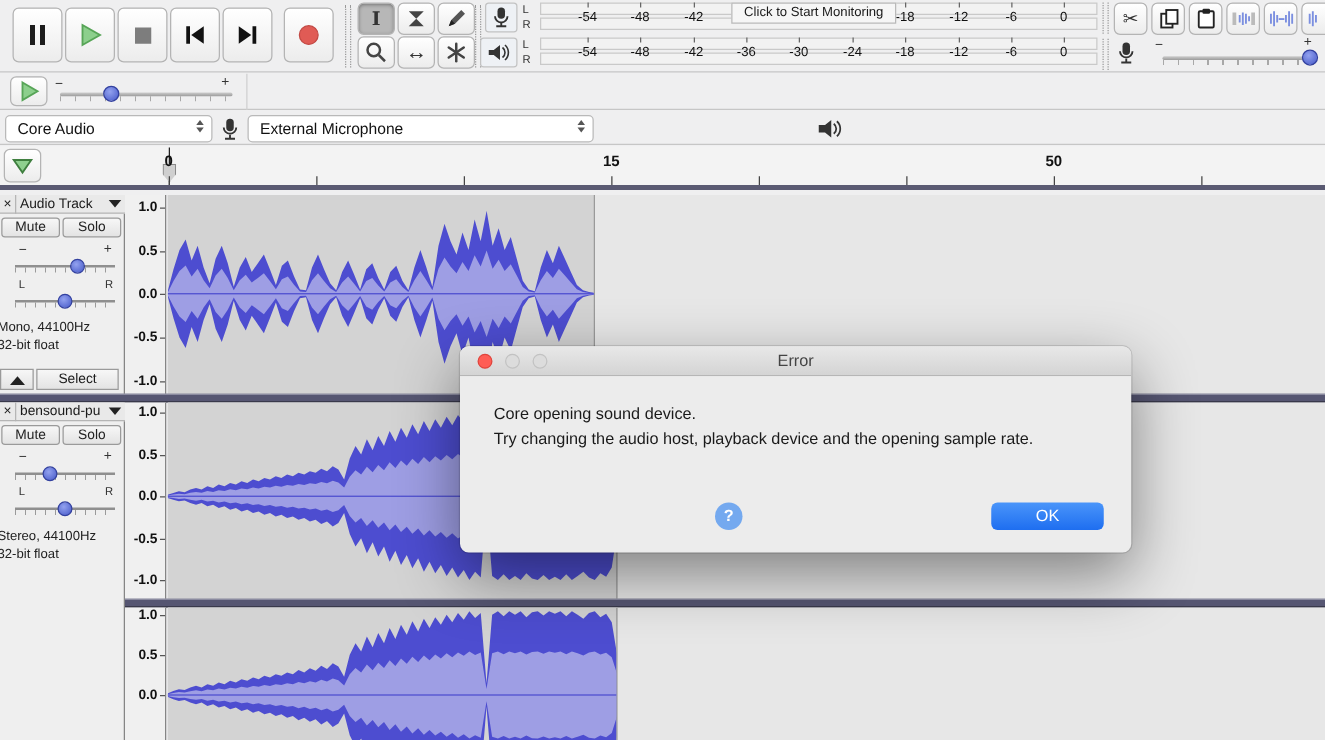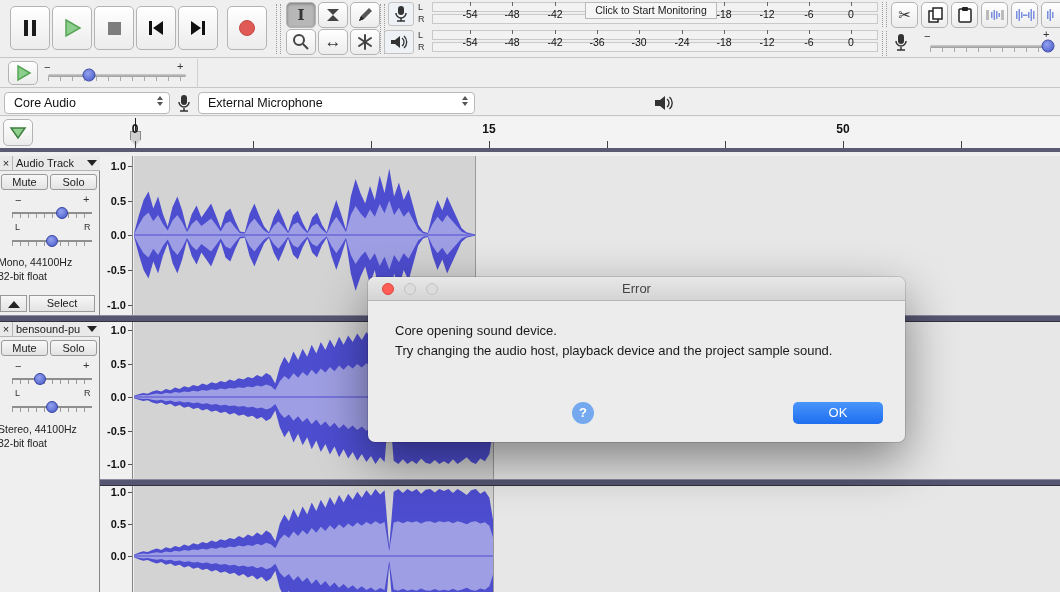--- a/index.html
+++ b/index.html
@@ -497,18 +497,18 @@
   </div>
 
   <div class="dialog">
     <div class="dlg-title">
       <span class="light" style="left:14px;background:#ff5d55;border:1px solid #e0443c"></span>
       <span class="light" style="left:36px;background:#dcdcdc;border:1px solid #c2c2c2"></span>
       <span class="light" style="left:58px;background:#dcdcdc;border:1px solid #c2c2c2"></span>
       <span>Error</span>
     </div>
     <div class="dlg-text" style="top:46px">Core opening sound device.</div>
-    <div class="dlg-text" style="top:66px">Try changing the audio host, playback device and the project sample sound.</div>
+    <div class="dlg-text" style="top:66px">Try changing the audio host, playback device and the opening sample rate.</div>
     <div class="helpbtn">?</div>
     <div class="okbtn">OK</div>
   </div>
 
 </div>
 
 </body></html>

